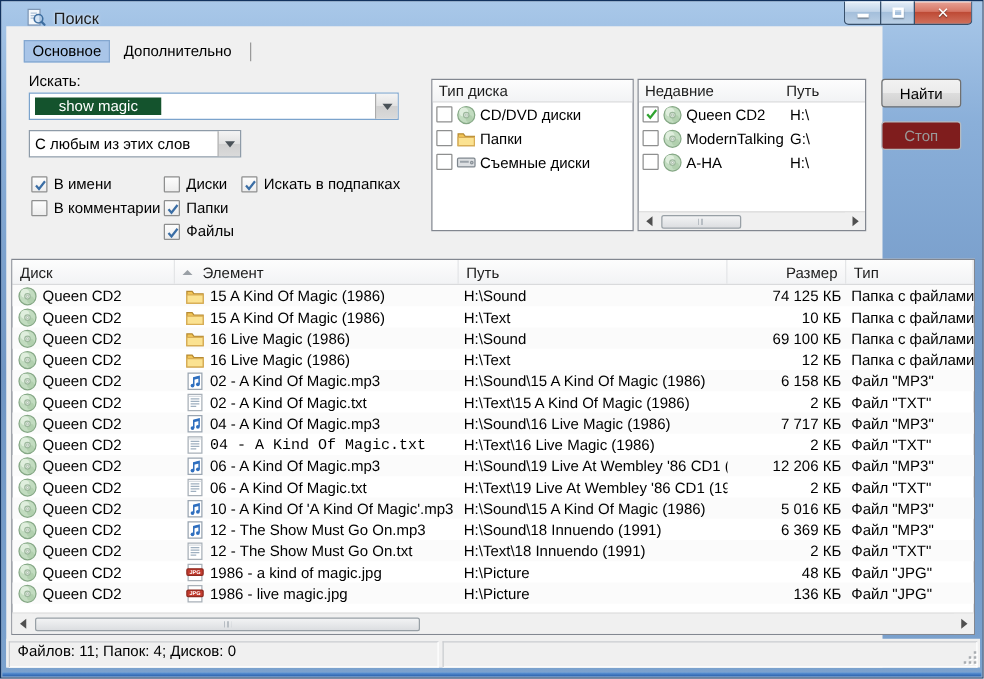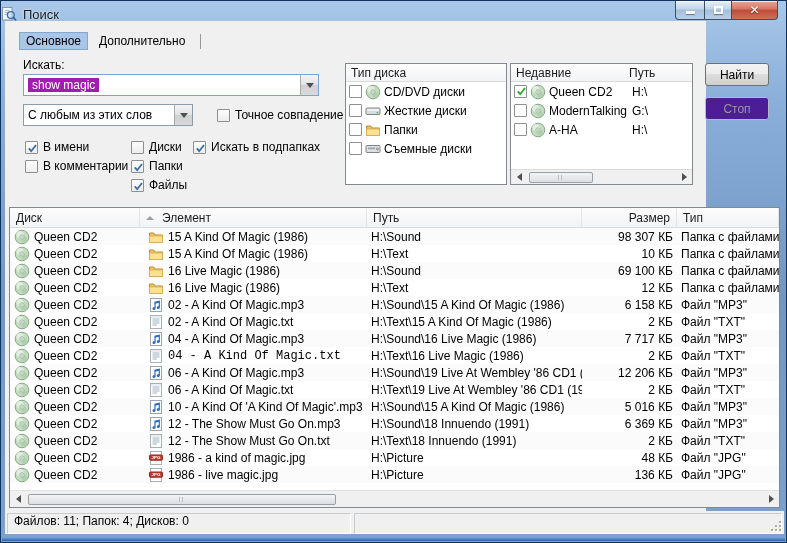--- a/index.html
+++ b/index.html
@@ -6,21 +6,21 @@
   html,body { background:#fff; }
   body { font-family:"Liberation Sans","DejaVu Sans",sans-serif; font-size:12px; color:#000; }
 
   
   .window { position:relative; width:787px; height:543px; overflow:hidden;
     background:linear-gradient(180deg,#A9C8E9 0%,#8AAFD9 18%,#7096C4 55%,#7BA2CE 100%);
     border:1px solid #12325E; }
   .window::after { content:''; position:absolute; left:1px; right:1px; bottom:1px; height:3px;
     background:linear-gradient(#5F96D6,#2C63AE); }
 
-  .titlebar { position:absolute; left:0; top:0; right:0; height:26px; display:flex; align-items:center; padding-left:0; }
+  .titlebar { position:absolute; left:0; top:0; right:0; height:26px; display:flex; align-items:center; padding-left:20px; }
   .app-icon { width:16px; height:16px; margin-right:6px; display:inline-block; }
   .app-icon svg { display:block; }
   .title { font-size:13px; color:#1c1c1c; text-shadow:0 0 3px rgba(255,255,255,.8); }
 
   .win-controls { position:absolute; top:0; right:8px; display:flex; }
   .wbtn { height:19px; border:1px solid #38506B; border-top:none; display:flex; align-items:center; justify-content:center;
     background:linear-gradient(180deg,#E6EFF8 0%,#C2D5E9 45%,#A4BFDB 50%,#BACFE5 100%);
     box-shadow:inset 0 1px 0 rgba(255,255,255,.7); }
   .wbtn.min { width:29px; border-radius:0 0 0 4px; border-right:none; }
   .wbtn.max { width:28px; }
@@ -40,21 +40,21 @@
   .tab-sep { width:1px; height:15px; background:#9a9a9a; margin-left:4px; }
 
   .lbl { position:absolute; }
   .search-label { left:18px; top:37px; }
 
   
   .combo { position:absolute; height:22px; background:#fff; border:1px solid #7BA3CC; display:flex; align-items:center; }
   .combo.query { left:18px; top:53px; width:296px; }
   .combo.mode  { left:18px; top:83px; width:170px; border-color:#8E9BA8; }
   .combo .text { flex:1; padding:0 4px; white-space:nowrap; overflow:hidden; }
-  .combo .sel { background:#a21caf; color:#fff; padding:1px 4px; }
+  .combo .sel { background:#14532d; color:#fff; padding:1px 19px; }
   .combo-btn { width:18px; height:20px; border-left:1px solid #ABABAB;
     background:linear-gradient(180deg,#F4F4F4,#E2E2E2 50%,#D0D0D0 50%,#DADADA); display:flex; align-items:center; justify-content:center; }
   .arr-down { width:0; height:0; border-left:4px solid transparent; border-right:4px solid transparent; border-top:5px solid #4A5258; }
 
   
   .cb { position:absolute; display:flex; align-items:center; white-space:nowrap; cursor:default; }
   .cb .box { width:13px; height:13px; background:linear-gradient(180deg,#FDFDFD,#EDEDED); border:1px solid #8E8F8F; border-radius:1px;
     margin-right:5px; position:relative; flex:0 0 13px; }
   .cb .box svg { position:absolute; left:0; top:0; }
   .cb.exact { left:212px; top:87px; }
@@ -89,21 +89,21 @@
     background:linear-gradient(180deg,#F2F3F4,#DCDEE1); position:relative; }
   .sb-thumb::after { content:''; position:absolute; left:50%; top:2px; bottom:2px; width:6px; margin-left:-3px;
     background:repeating-linear-gradient(90deg,#B8BEC4 0 1px,transparent 1px 3px); }
   .hscroll.small .sb-thumb { width:64px; margin-left:2px; }
 
   
   .btn { position:absolute; width:64px; height:23px; font-family:inherit; font-size:12px;
     border:1px solid #707070; border-radius:3px;
     background:linear-gradient(180deg,#F2F2F2,#EBEBEB 50%,#DDDDDD 50%,#CFCFCF); }
   .btn.find { left:700px; top:42px; }
-  .btn.stop { left:700px; top:76px; color:#9a9a9a; border-color:#B5BBC0; background:#4c1d95; }
+  .btn.stop { left:700px; top:76px; color:#9a9a9a; border-color:#B5BBC0; background:#7f1d1d; }
 
   
   .listview { position:absolute; left:4px; top:186px; width:771px; height:301px; background:#fff; border:1px solid #828790; }
   .lv-header { display:flex; height:20px; background:linear-gradient(180deg,#FDFDFD,#F2F3F5); border-bottom:1px solid #D9DADC; }
   .lv-h { display:flex; align-items:center; padding:0 6px; border-right:1px solid #E4E5E7; color:#1c1c1c; white-space:nowrap; }
   .lv-h.num { justify-content:flex-end; }
   .sort-tri { width:0; height:0; border-left:4px solid transparent; border-right:4px solid transparent; border-bottom:4px solid #9aa0a6; margin-right:8px; }
   .lv-row { display:flex; height:17px; align-items:center; white-space:nowrap; }
   .lv-row:nth-child(odd) { background:#FBFBFB; }
   .lv-c { padding:0 4px; overflow:hidden; display:flex; align-items:center; height:100%; }
@@ -172,24 +172,20 @@
         </span>
     </div>
 
     <div class="combo mode">
       <span class="text">С любым из этих слов</span>
       <span class="combo-btn">
           <span class="arr-down"></span>
         </span>
     </div>
 
-    <label class="cb exact">
-      <span class="box"></span>
-      <span>Точное совпадение</span>
-    </label>
 
     <div id="search-checkboxes">
         <label class="cb cbpos-0">
           <span class="box">
             <svg width="13" height="13" viewBox="0 0 13 13">
               <path d="M2.8 6.4l2.4 2.8 4.8-6.2" stroke="#3B6EA5" stroke-width="1.8" fill="none"></path>
             </svg>
           </span>
           <span>В имени</span>
         </label>
@@ -239,29 +235,20 @@
                 <circle cx="6" cy="5.6" r="3.6" fill="#DFEEDD"></circle>
                 <circle cx="10.4" cy="10.8" r="2.8" fill="#A9CBA7" opacity=".7"></circle>
                 <circle cx="8" cy="8" r="2.2" fill="#EFF4EE" stroke="#9DB89D"></circle>
                 <circle cx="8" cy="8" r="0.9" fill="#FAFAFA" stroke="#B9CBB9"></circle>
               </svg></span>
             <span>CD/DVD диски</span>
           </div>
           <div class="list-row">
             <span class="box"></span>
             <span class="icon"><svg width="16" height="16" viewBox="0 0 16 16">
-                <rect x="1" y="5" width="14" height="6.5" rx="1" fill="#D7DBDE" stroke="#7E868D"></rect>
-                <rect x="2" y="6" width="12" height="2" fill="#EFF2F4"></rect>
-                <circle cx="12.5" cy="9.6" r="0.9" fill="#58B058"></circle>
-              </svg></span>
-            <span>Жесткие диски</span>
-          </div>
-          <div class="list-row">
-            <span class="box"></span>
-            <span class="icon"><svg width="16" height="16" viewBox="0 0 16 16">
                 <path d="M1.5 13.5v-9.5h4.2l1.5 2h7.3v7.5z" fill="#F2C455" stroke="#B68A33"></path>
                 <path d="M1.5 13.5v-6.6h13v6.6z" fill="#FBE291" stroke="#D9AE55"></path>
               </svg></span>
             <span>Папки</span>
           </div>
           <div class="list-row">
             <span class="box"></span>
             <span class="icon"><svg width="16" height="16" viewBox="0 0 16 16">
                 <rect x="1" y="4.5" width="14" height="7" rx="1" fill="#DCDFE2" stroke="#7E868D"></rect>
                 <rect x="3" y="6.6" width="7" height="1.6" fill="#9AA2A9"></rect>
@@ -365,21 +352,21 @@
               <span>Queen CD2</span>
             </div>
             <div class="lv-c elem" style="flex: 0 0 227px; width: 227px;">
               <span class="icon"><svg width="16" height="16" viewBox="0 0 16 16">
                   <path d="M1.5 13.5v-9.5h4.2l1.5 2h7.3v7.5z" fill="#F2C455" stroke="#B68A33"></path>
                   <path d="M1.5 13.5v-6.6h13v6.6z" fill="#FBE291" stroke="#D9AE55"></path>
                 </svg></span>
               <span>15 A Kind Of Magic (1986)</span>
             </div>
             <div class="lv-c" style="flex: 0 0 215px; width: 215px;">H:\Sound</div>
-            <div class="lv-c num" style="flex: 0 0 95px; width: 95px;">98 307 КБ</div>
+            <div class="lv-c num" style="flex: 0 0 95px; width: 95px;">74 125 КБ</div>
             <div class="lv-c" style="flex: 0 0 102px; width: 102px;">Папка с файлами</div>
           </div>
           <div class="lv-row">
             <div class="lv-c" style="flex: 0 0 130px; width: 130px;">
               <span class="icon"><svg width="16" height="16" viewBox="0 0 16 16">
                   <circle cx="8" cy="8" r="6.8" fill="#C2DCC0" stroke="#86A886"></circle>
                   <circle cx="6" cy="5.6" r="3.6" fill="#DFEEDD"></circle>
                   <circle cx="10.4" cy="10.8" r="2.8" fill="#A9CBA7" opacity=".7"></circle>
                   <circle cx="8" cy="8" r="2.2" fill="#EFF4EE" stroke="#9DB89D"></circle>
                   <circle cx="8" cy="8" r="0.9" fill="#FAFAFA" stroke="#B9CBB9"></circle>

